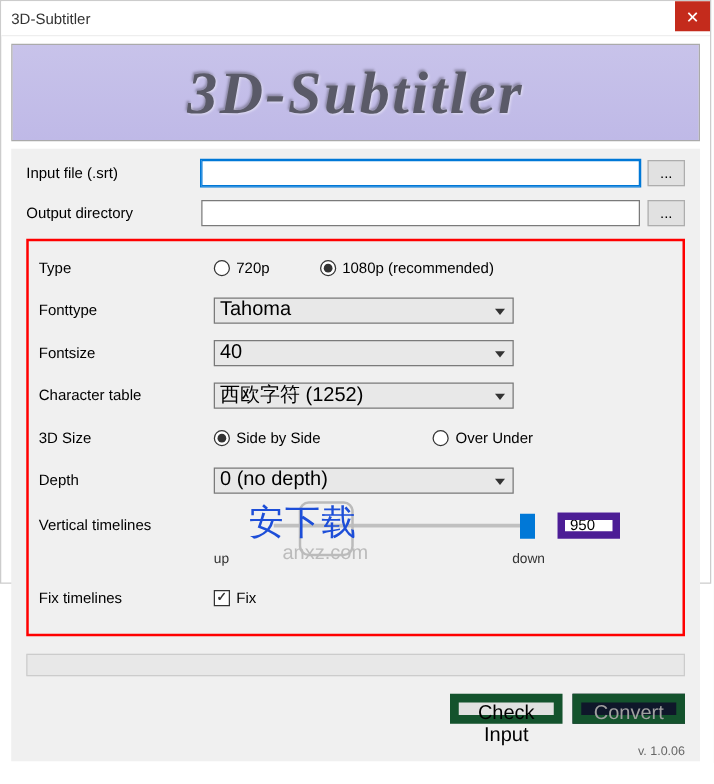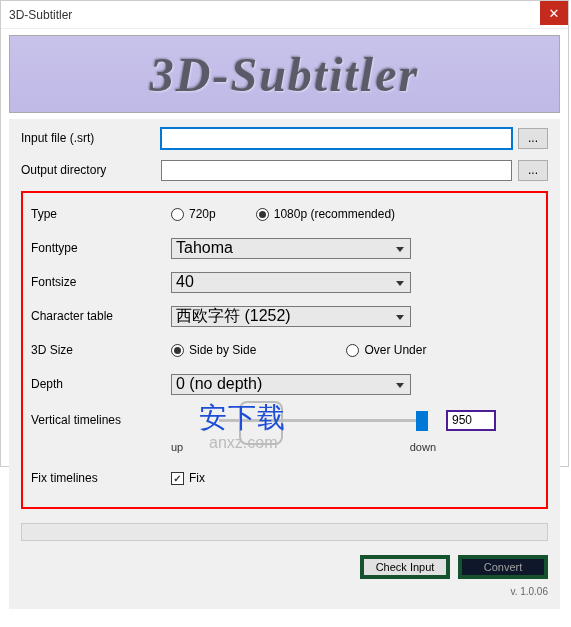--- a/index.html
+++ b/index.html
@@ -19,30 +19,30 @@
 .redbox { border: 2px solid red; padding: 10px 8px 8px; margin-top: 6px; }
 .radio-row { display: flex; align-items: center; }
 .radio-item { display: flex; align-items: center; margin-right: 40px; }
 .radio-circle { width: 13px; height: 13px; border: 1px solid #333; border-radius: 50%; margin-right: 5px; display: flex; align-items: center; justify-content: center; background: #fff; }
 .radio-circle.checked::after { content: ''; width: 7px; height: 7px; background: #333; border-radius: 50%; }
 .select-box { flex: 0 0 240px; height: 21px; border: 1px solid #7a7a7a; background: #e8e8e8; padding: 2px 4px; font-size: 16px; position: relative; display: flex; align-items: center; }
 .select-box::after { content: ''; position: absolute; right: 6px; top: 8px; border-left: 4px solid transparent; border-right: 4px solid transparent; border-top: 5px solid #333; }
 .slider-track { flex: 1; height: 3px; background: #c0c0c0; position: relative; margin: 0 8px; }
 .slider-thumb { position: absolute; right: 0; top: -8px; width: 12px; height: 20px; background: #0078d7; cursor: pointer; }
 .slider-labels { display: flex; justify-content: space-between; font-size: 11px; color: #333; margin-top: 4px; margin-left: 140px; width: 325px; }
-.value-box { width: 50px; height: 21px; border: 2px solid #4c1d95; background: #fff; padding: 2px 4px; font-size: 12px; margin-left: 10px; }
+.value-box { width: 50px; height: 21px; border: 6px solid #4c1d95; background: #fff; padding: 2px 4px; font-size: 12px; margin-left: 10px; }
 .checkbox { width: 13px; height: 13px; border: 1px solid #333; background: #fff; display: inline-flex; align-items: center; justify-content: center; margin-right: 5px; font-size: 10px; }
 .checkbox.checked::after { content: '✓'; color: #333; font-weight: bold; }
 .progress-area { margin-top: 14px; height: 18px; background: #e8e8e8; border: 1px solid #ccc; }
 .button-row { display: flex; justify-content: flex-end; margin-top: 14px; gap: 8px; }
-.action-btn { width: 90px; height: 24px; background: #e1e1e1; border: 4px solid #14532d; font-size: 11px; cursor: pointer; }
+.action-btn { width: 90px; height: 24px; background: #e1e1e1; border: 7px solid #14532d; font-size: 16px; cursor: pointer; }
 .action-btn.disabled { color: #a0a0a0; background: #0f172a; cursor: default; }
-.version { position: absolute; bottom: 12px; right: 12px; font-size: 10px; color: #666; }
+.version { position: absolute; bottom: 2px; right: 12px; font-size: 10px; color: #666; }
 .watermark { position: absolute; top: 280px; left: 190px; font-size: 28px; color: #1d4ed8; font-family: SimSun, serif; pointer-events: none; z-index: 5; letter-spacing: 1px; }
-.watermark-sub { position: absolute; top: 315px; left: 200px; font-size: 16px; color: #bbb; font-family: Arial; pointer-events: none; z-index: 5; }
+.watermark-sub { position: absolute; top: 315px; left: 217px; font-size: 16px; color: #bbb; font-family: Arial; pointer-events: none; z-index: 5; }
 .watermark-icon { position: absolute; top: 282px; left: 230px; width: 44px; height: 44px; border: 2px solid #bbb; border-radius: 8px; pointer-events: none; z-index: 4; }
 </style>
 </head>
 <body>
 
 <div class="window">
   <div class="titlebar">
     <span class="titlebar-text">3D-Subtitler</span>
     <div class="close-btn">
       <span>✕</span>

